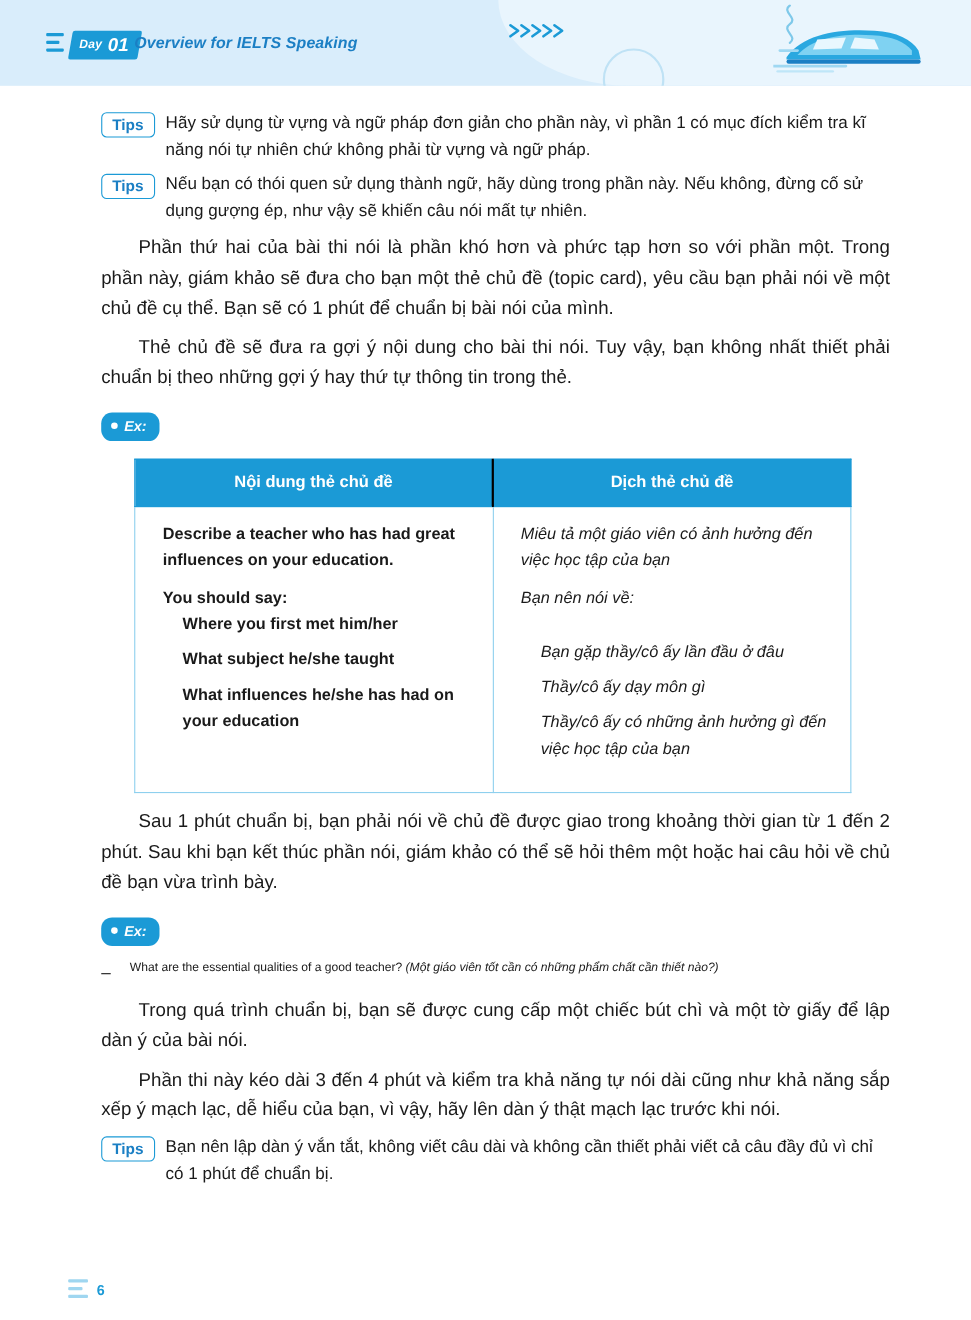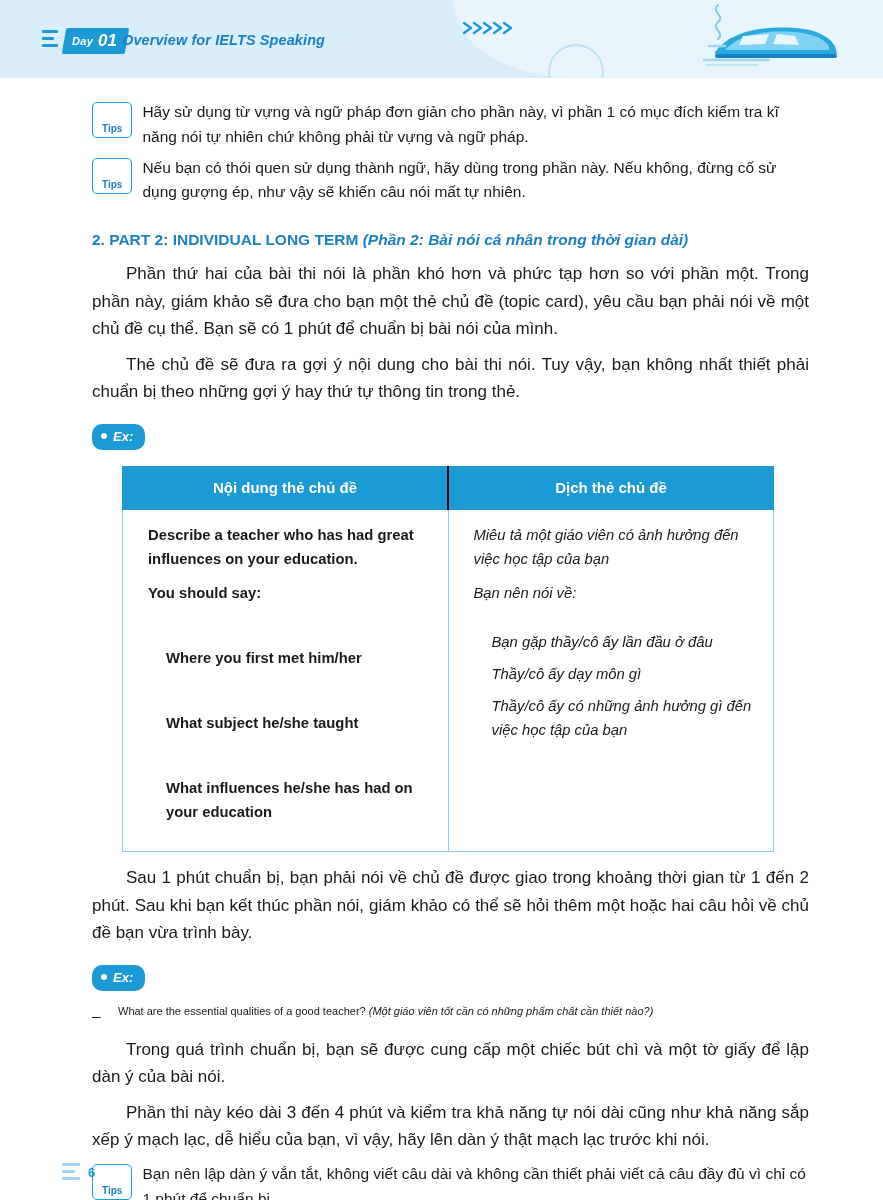--- a/index.html
+++ b/index.html
@@ -114,22 +114,22 @@
     margin-bottom: 6px;
   }
   .tip-badge {
     flex: 0 0 auto;
     margin-top: 2px;
     margin-right: 10px;
     border: 1.6px solid #1b9ad6;
     border-radius: 5px;
     color: #1b7fc4;
     font-weight: bold;
-    font-size: 10px;
-    padding: 19px 9px 2px;
+    font-size: 14px;
+    padding: 1px 9px 2px;
     background: #fff;
     line-height: 1.3;
   }
   .tip-text {
     flex: 1 1 auto;
     font-size: 15.5px;
     line-height: 1.6;
   }
   .section-heading {
     margin: 22px 0 8px 0;
@@ -188,21 +188,21 @@
     border: 1px solid #8ed0ee;
     padding: 14px 16px 18px 25px;
     font-size: 14.8px;
     line-height: 1.62;
   }
   .topic-table td.card-en { font-weight: bold; width: 50%; }
   .topic-table td.card-vi { font-style: italic; width: 50%; }
   .card-en .lead { margin: 0 0 10px 0; }
   .card-en .say { margin: 0 0 0 0; }
   .card-en ul, .card-vi ul { list-style: none; margin: 0; padding: 0 0 0 18px; }
-  .card-en li { margin-bottom: 8px; margin-top: 41px; }
+  .card-en li { margin-bottom: 8px; }
   .card-vi li { margin-bottom: 8px; }
   .card-vi .lead { margin: 0 0 10px 0; }
   .card-vi .say { margin: 0 0 25px 0; }
 
   
   .dash-row {
     display: flex;
     margin: 2px 0 8px 0;
   }
   .dash-row .dash {
@@ -306,23 +306,20 @@
   <div class="row">
     <div class="tip-badge">Tips</div>
     <div class="tip-text">Hãy sử dụng từ vựng và ngữ pháp đơn giản cho phần này, vì phần 1 có mục đích kiểm tra kĩ năng nói tự nhiên chứ không phải từ vựng và ngữ pháp.</div>
   </div>
 
   <div class="row">
     <div class="tip-badge">Tips</div>
     <div class="tip-text">Nếu bạn có thói quen sử dụng thành ngữ, hãy dùng trong phần này. Nếu không, đừng cố sử dụng gượng ép, như vậy sẽ khiến câu nói mất tự nhiên.</div>
   </div>
 
-  <div class="section-heading">
-    <span class="en">2. PART 2: INDIVIDUAL LONG TERM </span><span class="vi">(Phần 2: Bài nói cá nhân trong thời gian dài)</span>
-  </div>
 
   <p class="para">Phần thứ hai của bài thi nói là phần khó hơn và phức tạp hơn so với phần một. Trong phần này, giám khảo sẽ đưa cho bạn một thẻ chủ đề (topic card), yêu cầu bạn phải nói về một chủ đề cụ thể. Bạn sẽ có 1 phút để chuẩn bị bài nói của mình.</p>
   <p class="para">Thẻ chủ đề sẽ đưa ra gợi ý nội dung cho bài thi nói. Tuy vậy, bạn không nhất thiết phải chuẩn bị theo những gợi ý hay thứ tự thông tin trong thẻ.</p>
 
   <div class="ex-badge">
     <span class="dot"></span>
     <span>Ex:</span>
   </div>
 
   <table class="topic-table">

